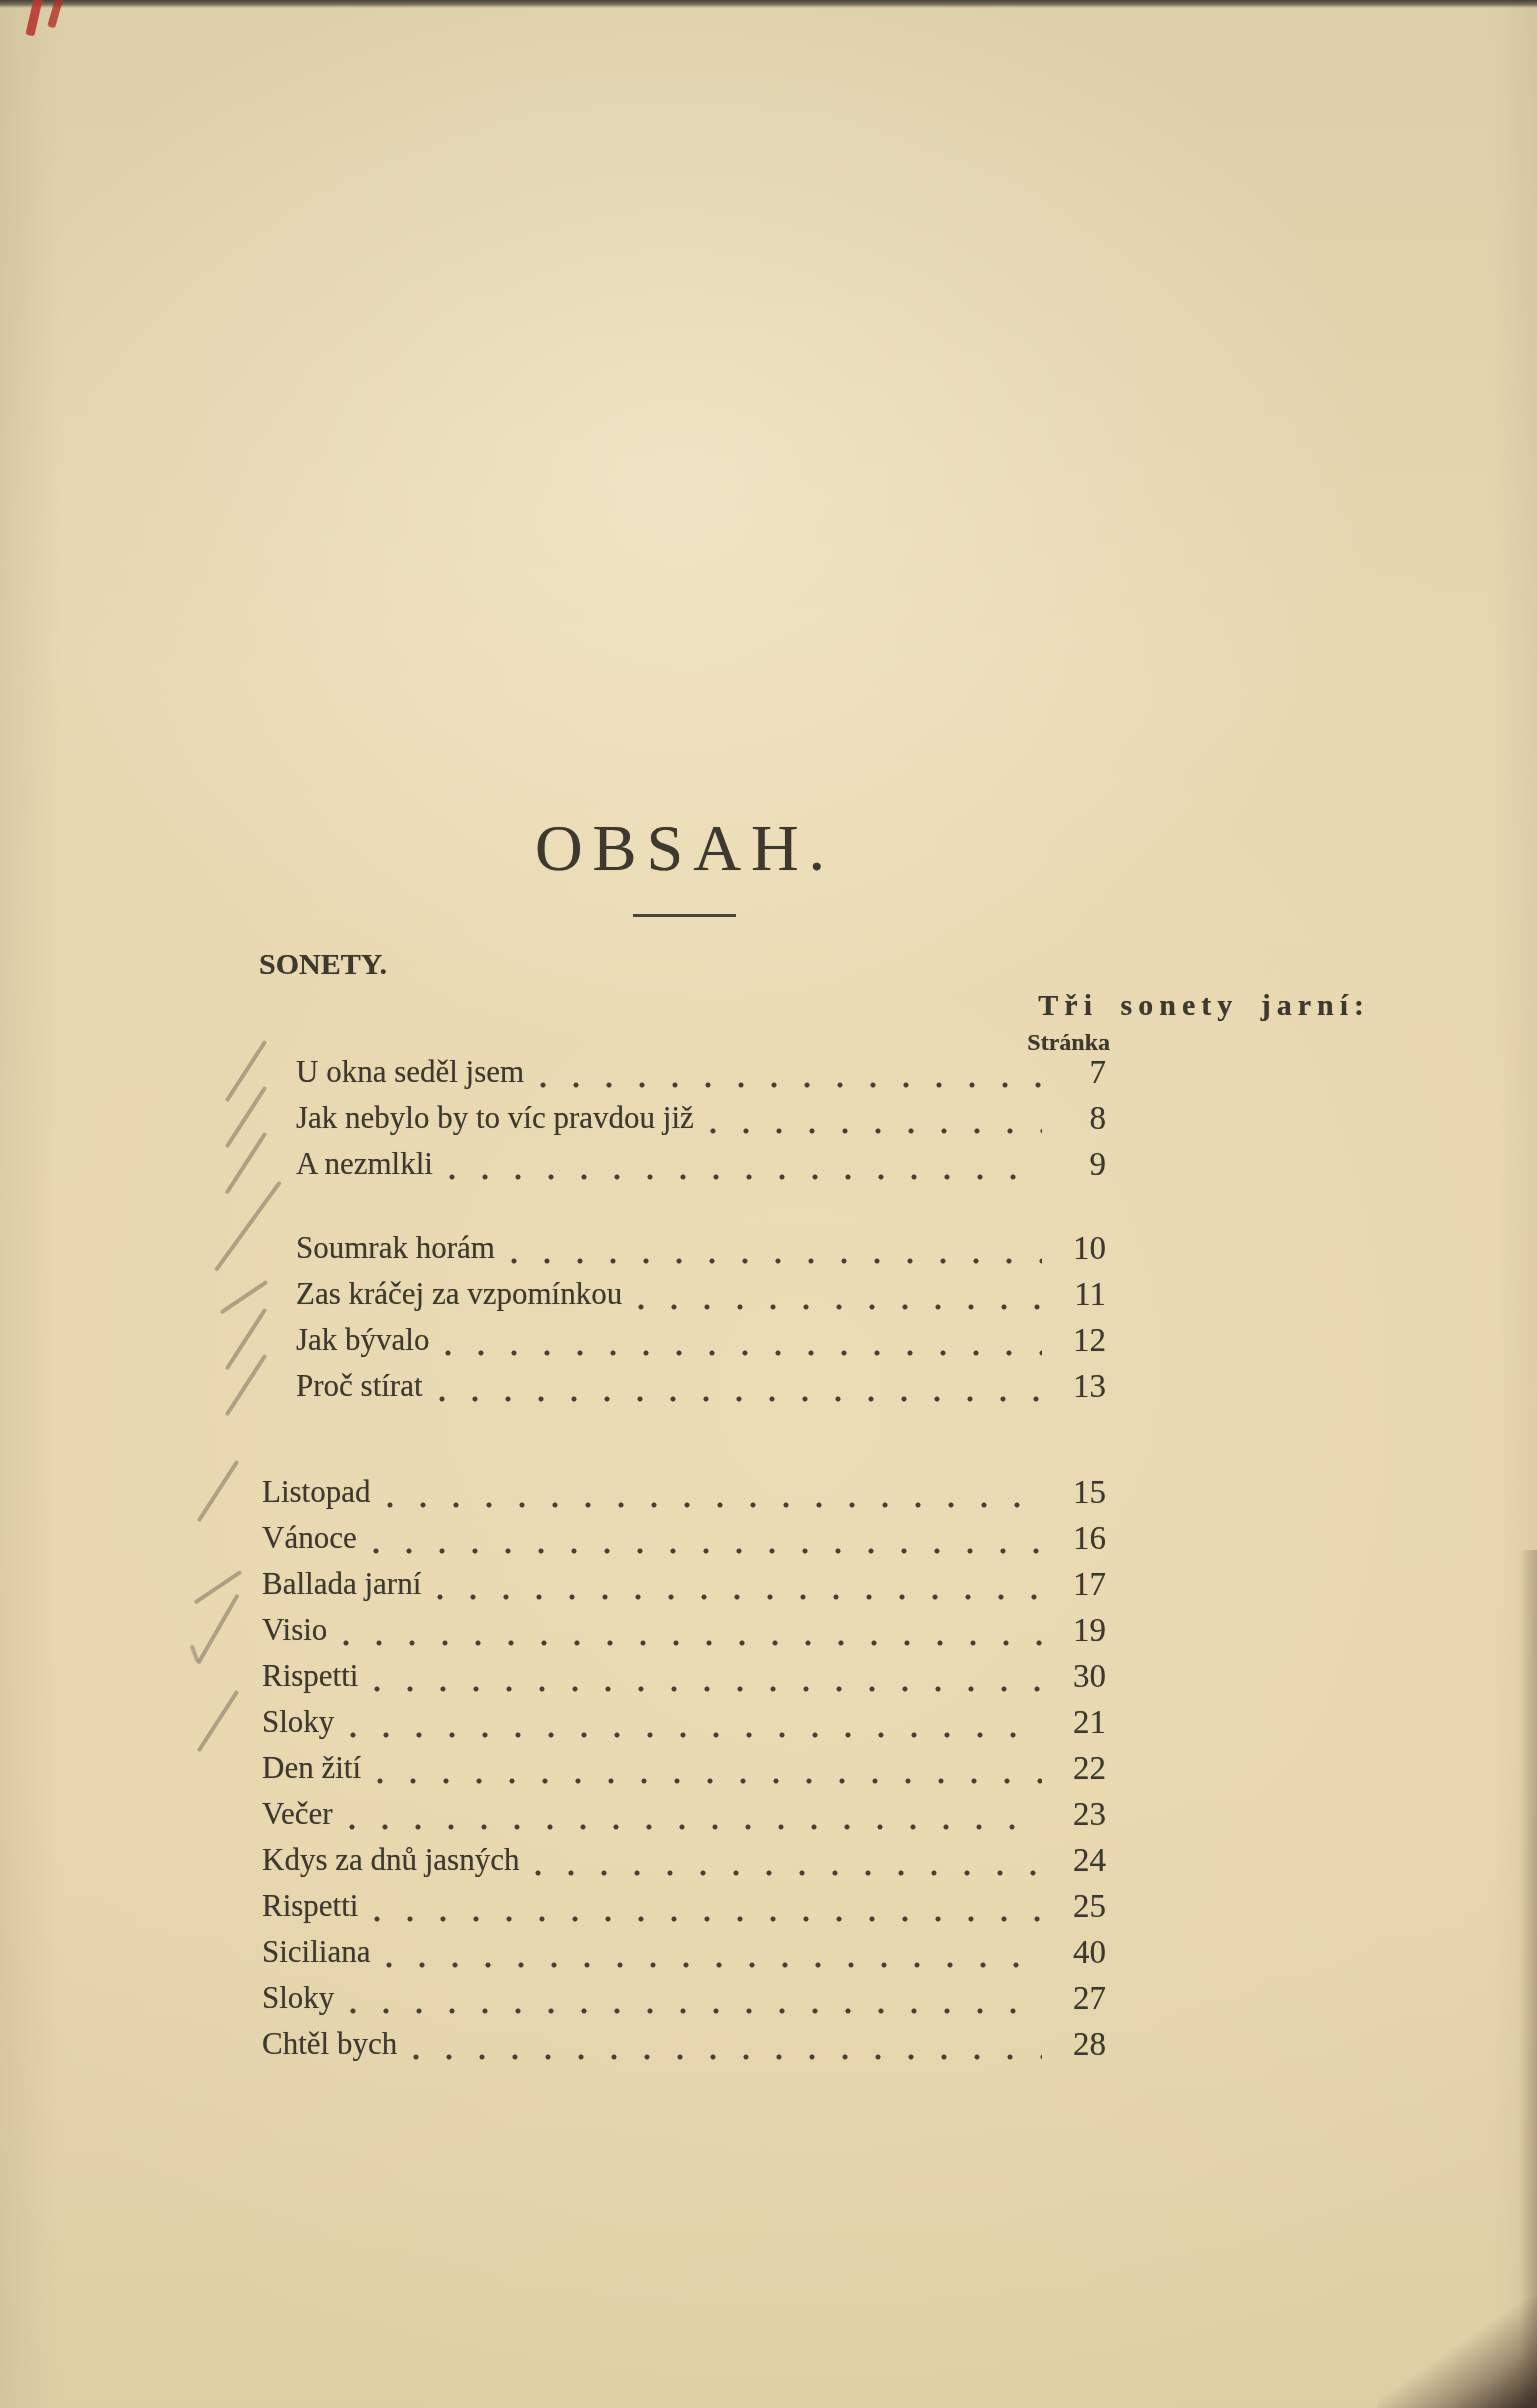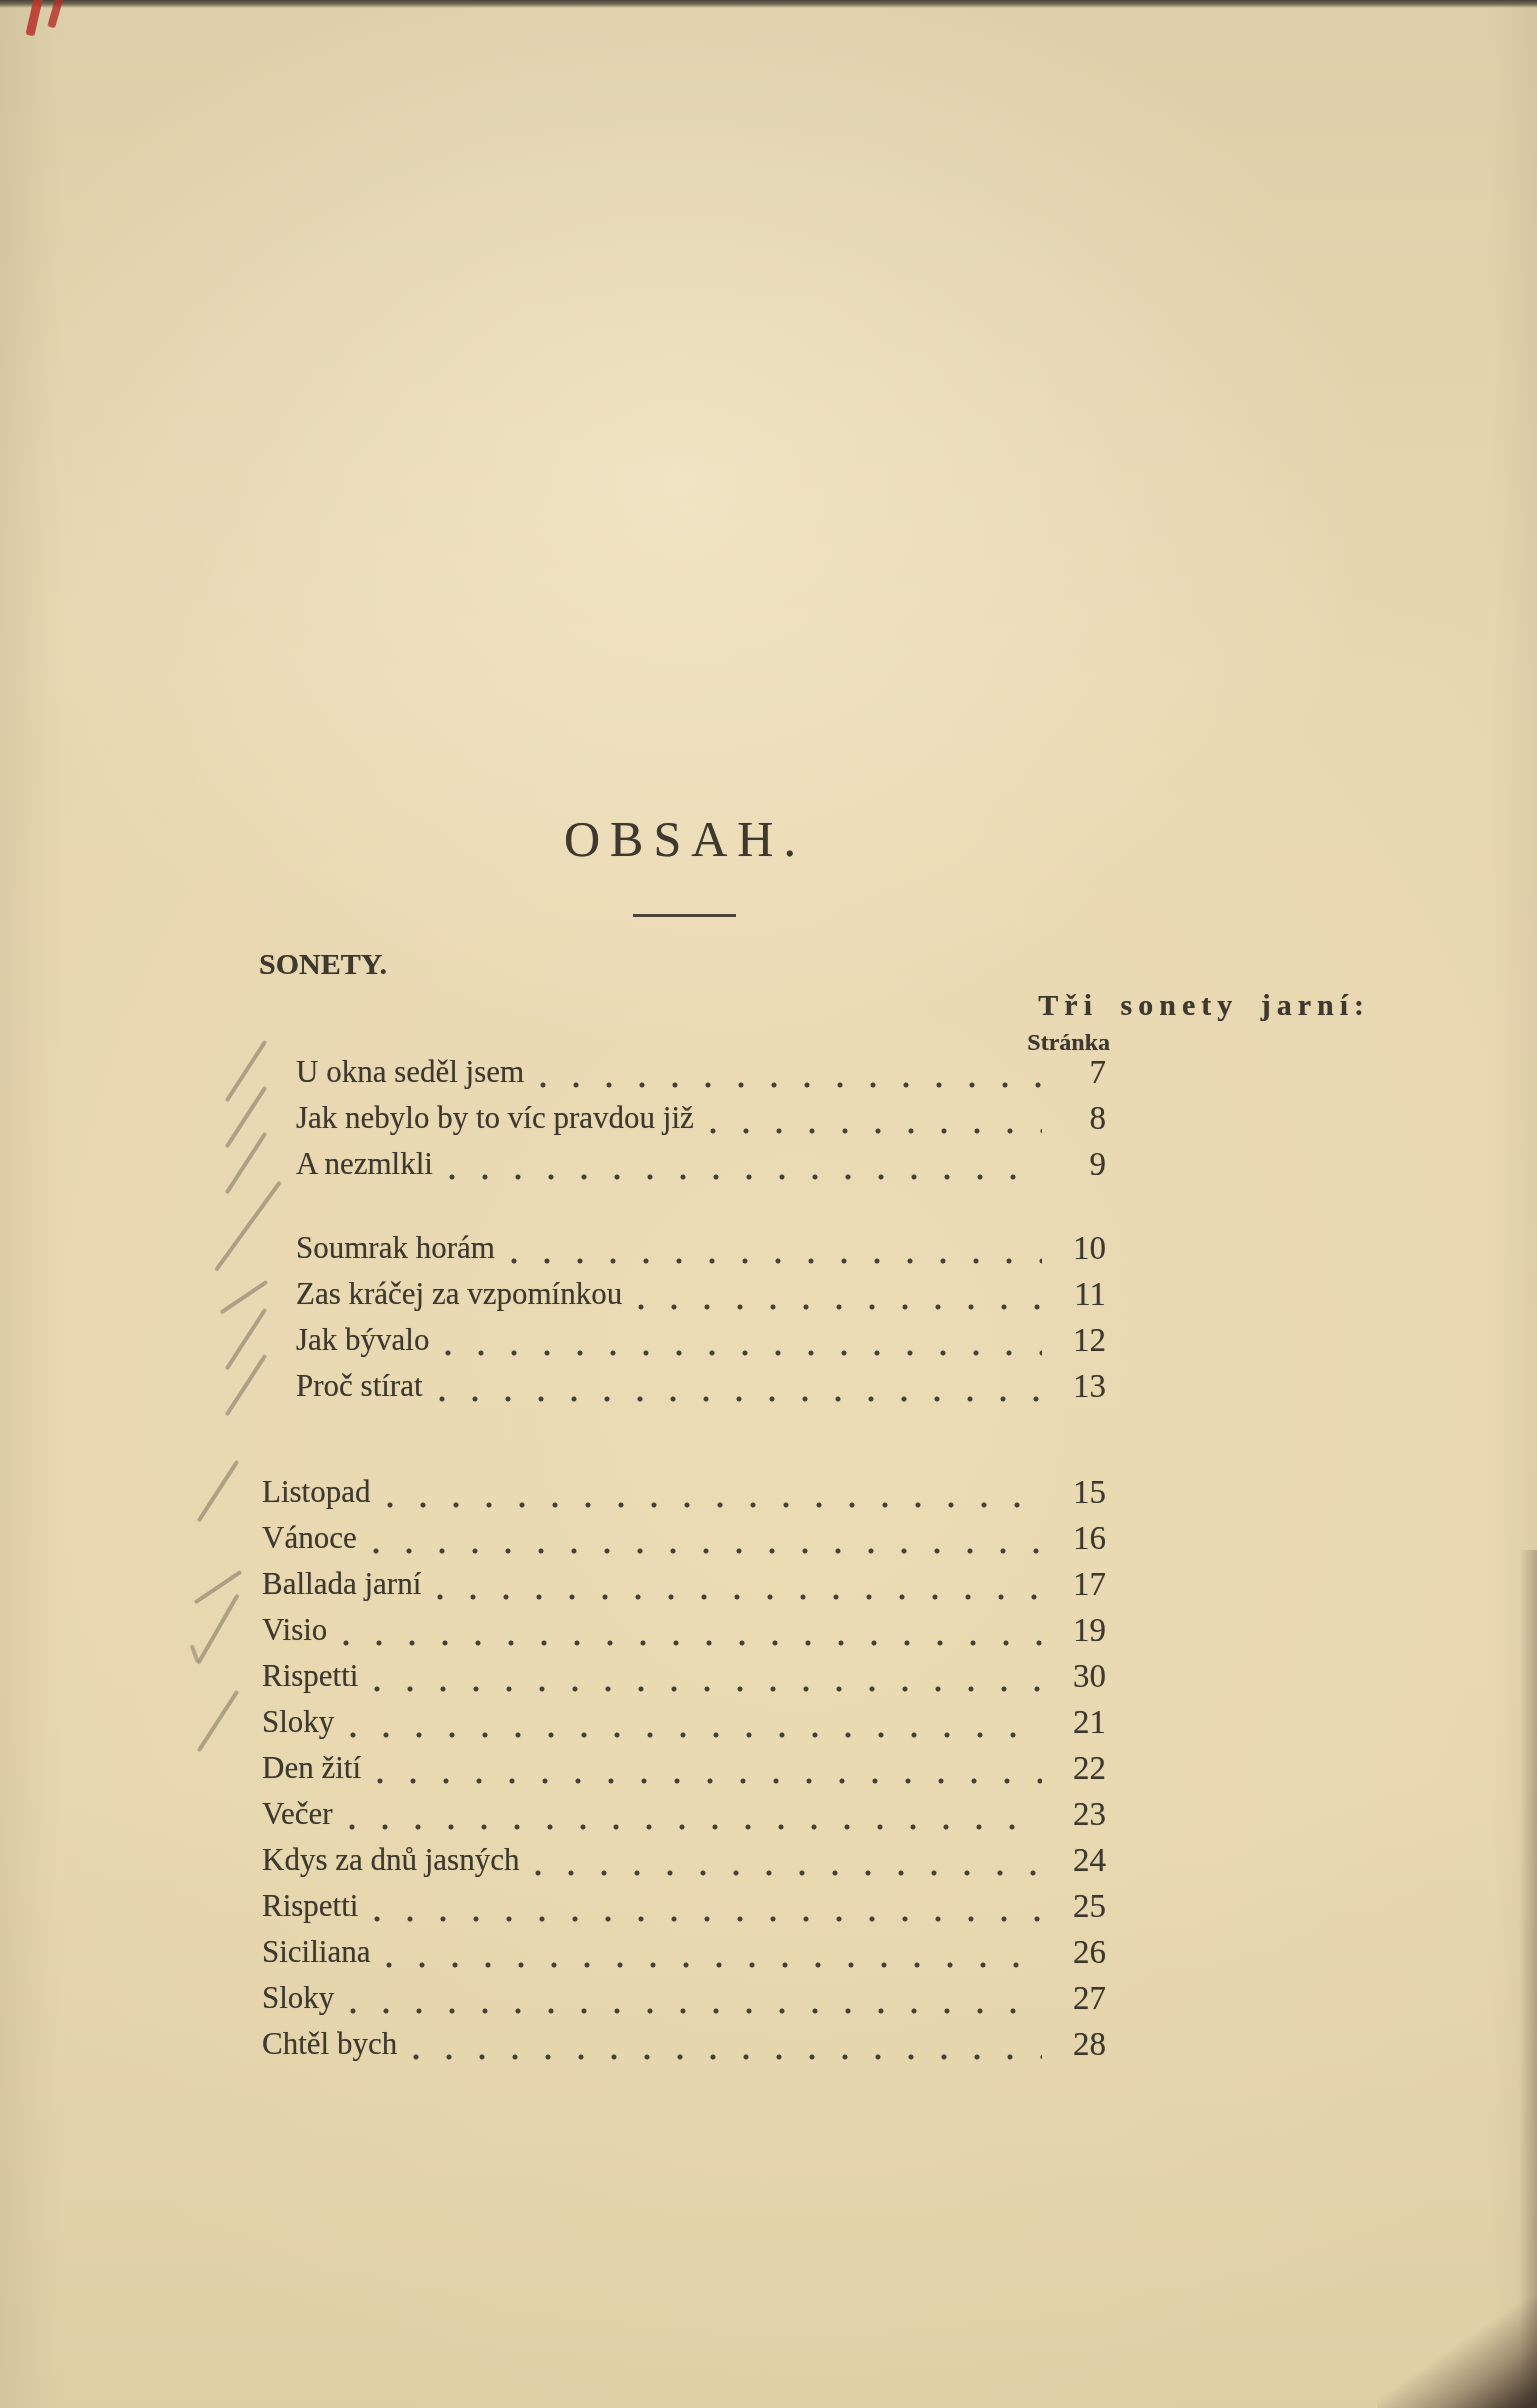--- a/index.html
+++ b/index.html
@@ -19,21 +19,21 @@
   #edge-top{position:absolute;top:0;left:0;right:0;height:8px;
     background:linear-gradient(#34322a 0%, #6e6653 55%, rgba(110,102,83,0) 100%);opacity:.9;}
   #corner-br{position:absolute;right:0;bottom:0;width:160px;height:110px;
     background:linear-gradient(to bottom right, rgba(74,60,48,0) 46%, rgba(84,66,52,.45) 70%, #43362c 96%);}
   #edge-right{position:absolute;right:0;top:1550px;bottom:0;width:18px;
     background:linear-gradient(to right, rgba(96,78,60,0), rgba(96,78,60,.32));}
   .redmark{position:absolute;border-radius:3px;filter:blur(.4px);}
 
   
   #page-title{position:absolute;top:810px;left:0;width:1370px;text-align:center;
-    font-size:50px;letter-spacing:10px;font-weight:400;}
+    font-size:66px;letter-spacing:10px;font-weight:400;}
   #title-rule{position:absolute;top:914px;left:633px;width:103px;height:3px;background:#49453a;}
   #section-heading{position:absolute;left:259px;top:947px;font-size:30px;}
   #subsection-heading{position:absolute;top:988px;left:0;width:1370px;text-align:right;
     font-size:30px;letter-spacing:6px;word-spacing:9px;}
   #page-col-label{position:absolute;top:1029px;left:860px;width:250px;text-align:right;font-size:24px;}
 
   
   .toc-group{position:absolute;}
   #g1{left:296px;top:1049px;width:810px;}
   #g2{left:296px;top:1225px;width:810px;}
@@ -169,21 +169,21 @@
       <span class="num">24</span>
     </div>
     <div class="toc-row lvl-main">
       <span class="t">Rispetti</span>
       <span class="leader"></span>
       <span class="num">25</span>
     </div>
     <div class="toc-row lvl-main">
       <span class="t">Siciliana</span>
       <span class="leader"></span>
-      <span class="num">26</span>
+      <span class="num">40</span>
     </div>
     <div class="toc-row lvl-main">
       <span class="t">Sloky</span>
       <span class="leader"></span>
       <span class="num">27</span>
     </div>
     <div class="toc-row lvl-main">
       <span class="t">Chtěl bych</span>
       <span class="leader"></span>
       <span class="num">28</span>

